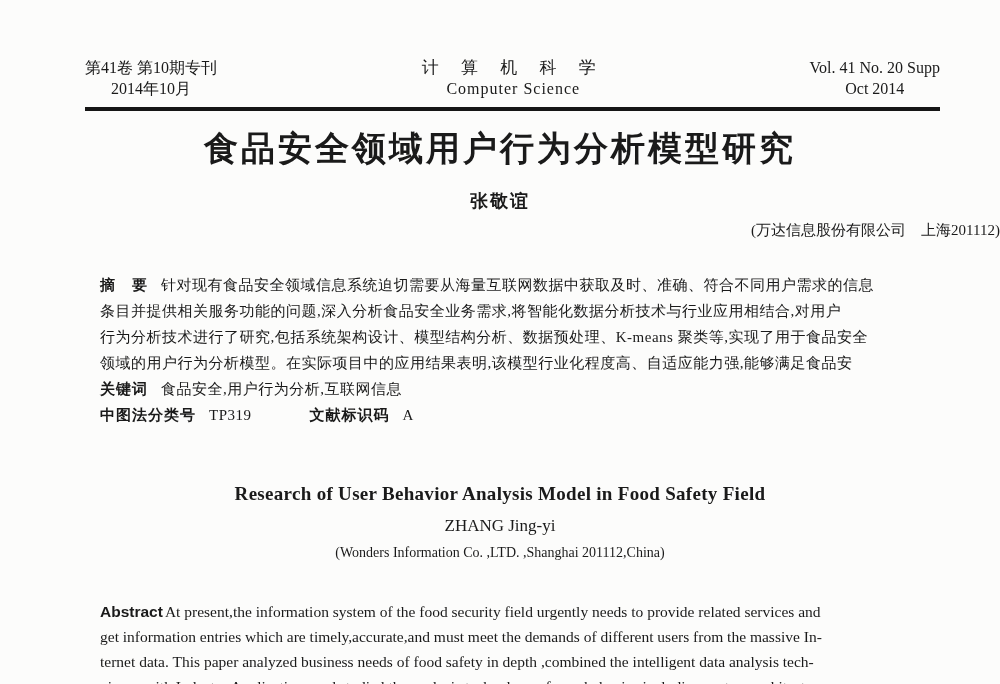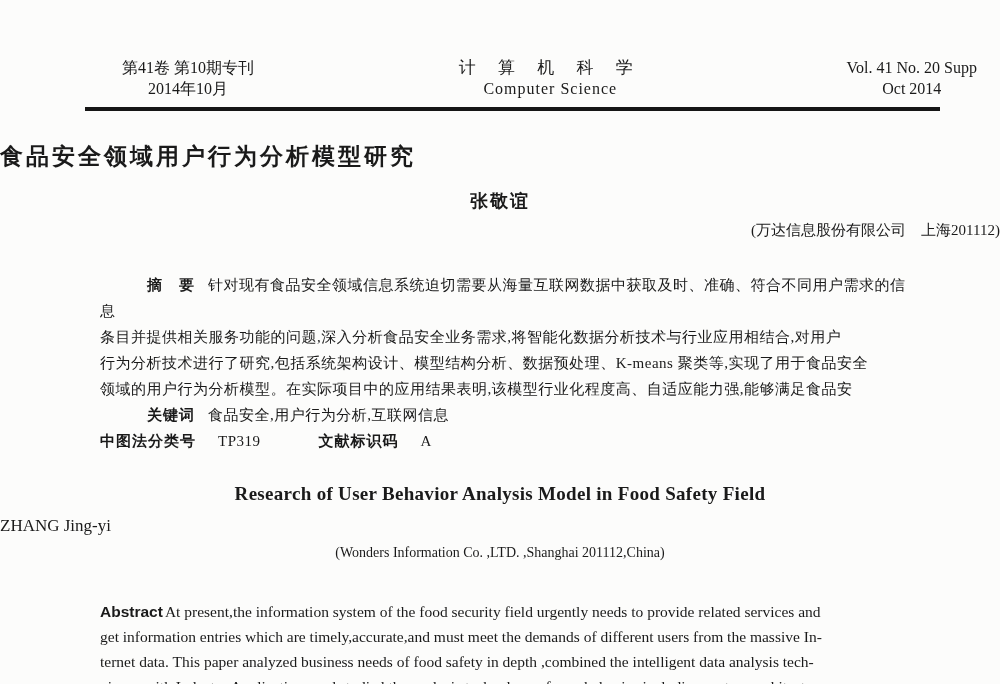--- a/index.html
+++ b/index.html
@@ -9,56 +9,56 @@
     margin:0 auto;
     background:#fcfcfb;
     overflow:hidden;
     color:#1a1a1a;
     font-family:"Liberation Serif","DejaVu Serif",serif;
   }
   
   .journal-header{
     position:absolute;top:57px;left:85px;width:855px;
     display:flex;justify-content:space-between;align-items:flex-end;
-    font-size:16px;line-height:21px;margin-left:37px;
+    font-size:16px;line-height:21px;
   }
   .journal-header .col{text-align:center;white-space:nowrap;}
   .jh-center-cn{letter-spacing:9px;font-size:17px;}
   .jh-center-en{letter-spacing:1px;}
   .header-rule{
     position:absolute;top:107px;left:85px;width:855px;height:4px;
     background:#161616;border:none;margin:0;
   }
   
   .cn-title{
-    position:absolute;top:141px;left:0;width:100%;text-align:left;
+    position:absolute;top:126px;left:0;width:100%;text-align:center;
     font-family:"Liberation Sans","DejaVu Sans",sans-serif;
-    font-weight:700;font-size:23px;letter-spacing:3px;
+    font-weight:700;font-size:34px;letter-spacing:3px;
   }
   .cn-author{position:absolute;top:189px;left:0;width:100%;text-align:center;
     font-size:18px;letter-spacing:2px;font-weight:600;}
   .cn-affil{position:absolute;top:221px;left:0;width:100%;text-align:right;font-size:15px;}
   
   .cn-abstract{
     position:absolute;top:272px;left:100px;width:806px;
     font-size:15px;line-height:26px;letter-spacing:0.5px;
   }
   .lbl{
     font-family:"Liberation Sans","DejaVu Sans",sans-serif;
     font-weight:700;letter-spacing:1px;
   }
-  .lbl-gap{margin-right:13px;margin-left:47px;}
+  .lbl-gap{margin-right:13px;}
   .clc-value{margin-right:58px;}
-  .val-gap{margin-left:22px;}
+  .val-gap{margin-left:13px;}
   
   .en-title{
     position:absolute;top:483px;left:0;width:100%;text-align:center;
     font-weight:700;font-size:19px;letter-spacing:0.3px;
   }
-  .en-author{position:absolute;top:516px;left:0;width:100%;font-size:17px;}
+  .en-author{position:absolute;top:516px;left:0;width:100%;text-align:center;font-size:17px;}
   .en-affil{position:absolute;top:545px;left:0;width:100%;text-align:center;font-size:14px;}
   
   .en-abstract{
     position:absolute;top:599px;left:100px;width:806px;
     font-size:15.5px;line-height:25px;
   }
   .en-abstract .lbl{margin-right:2px;letter-spacing:0;}
 </style>
 </head>
 <body>

